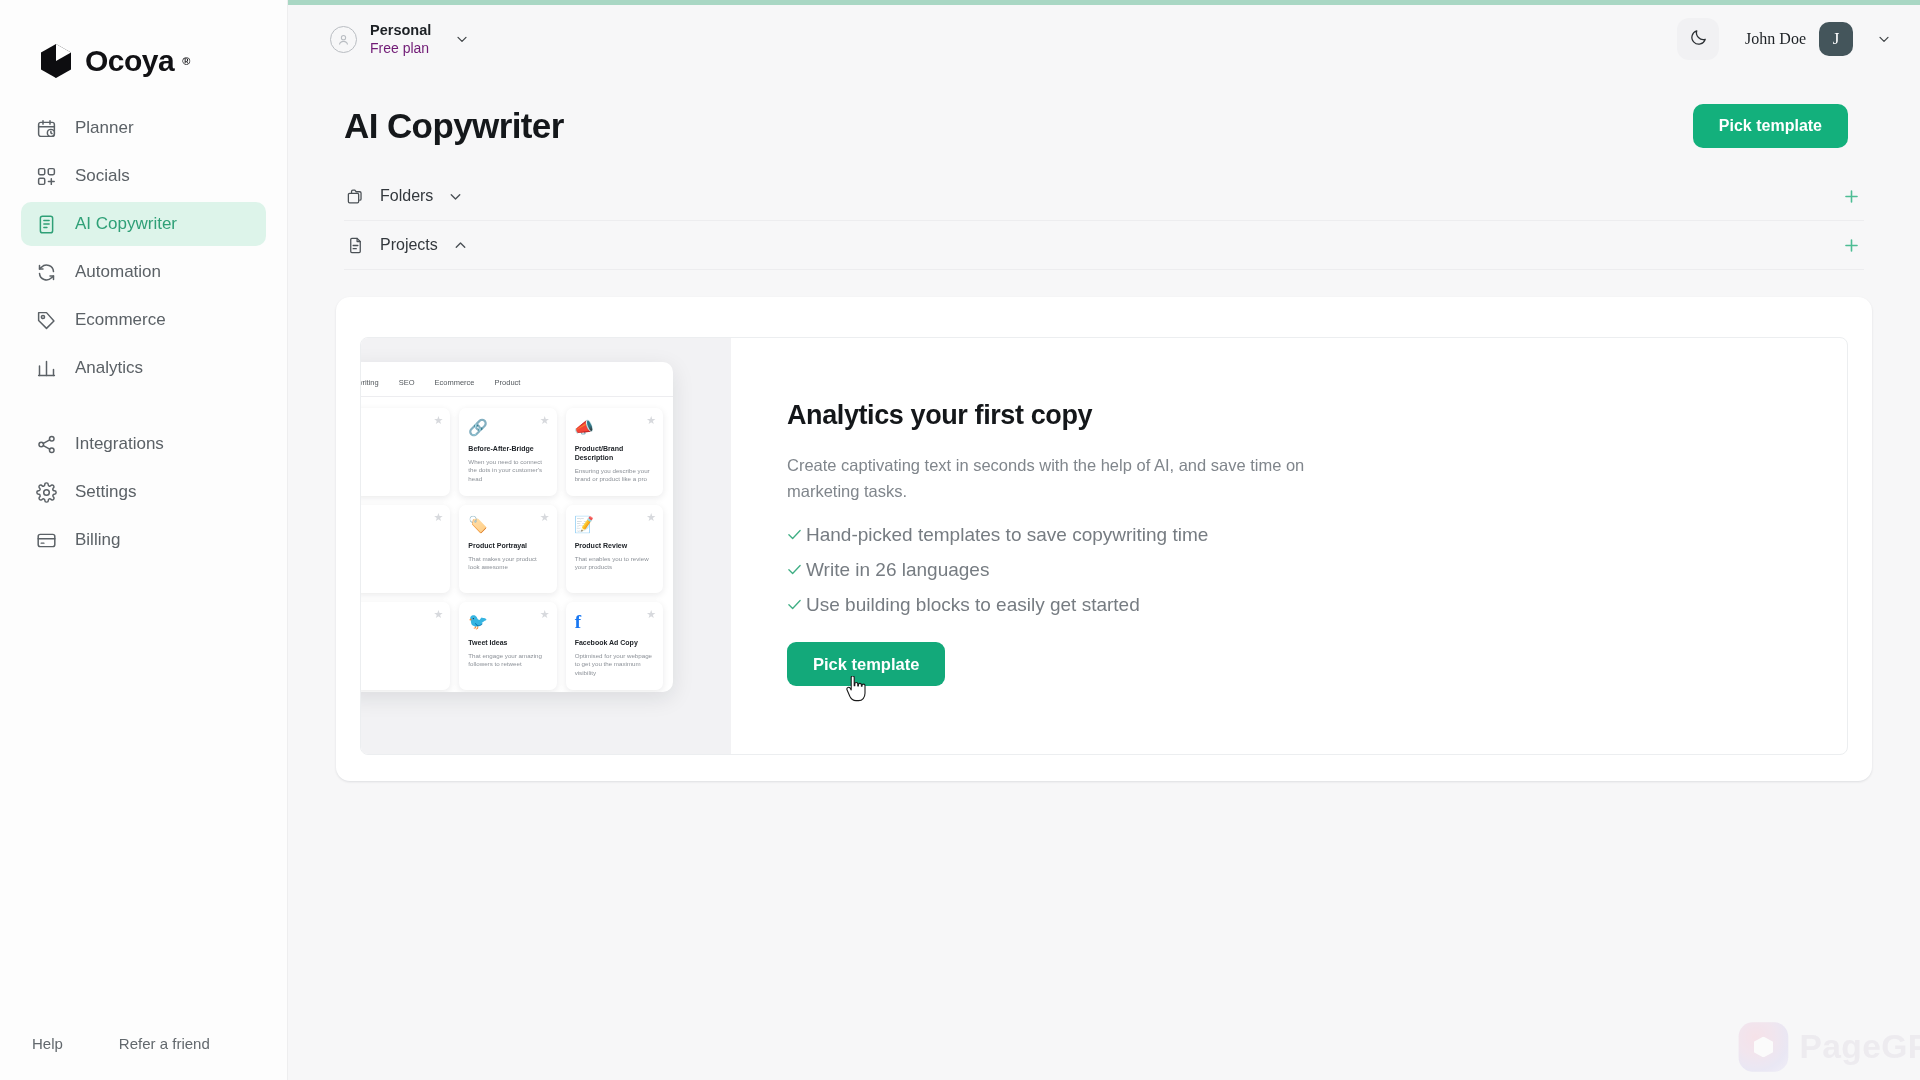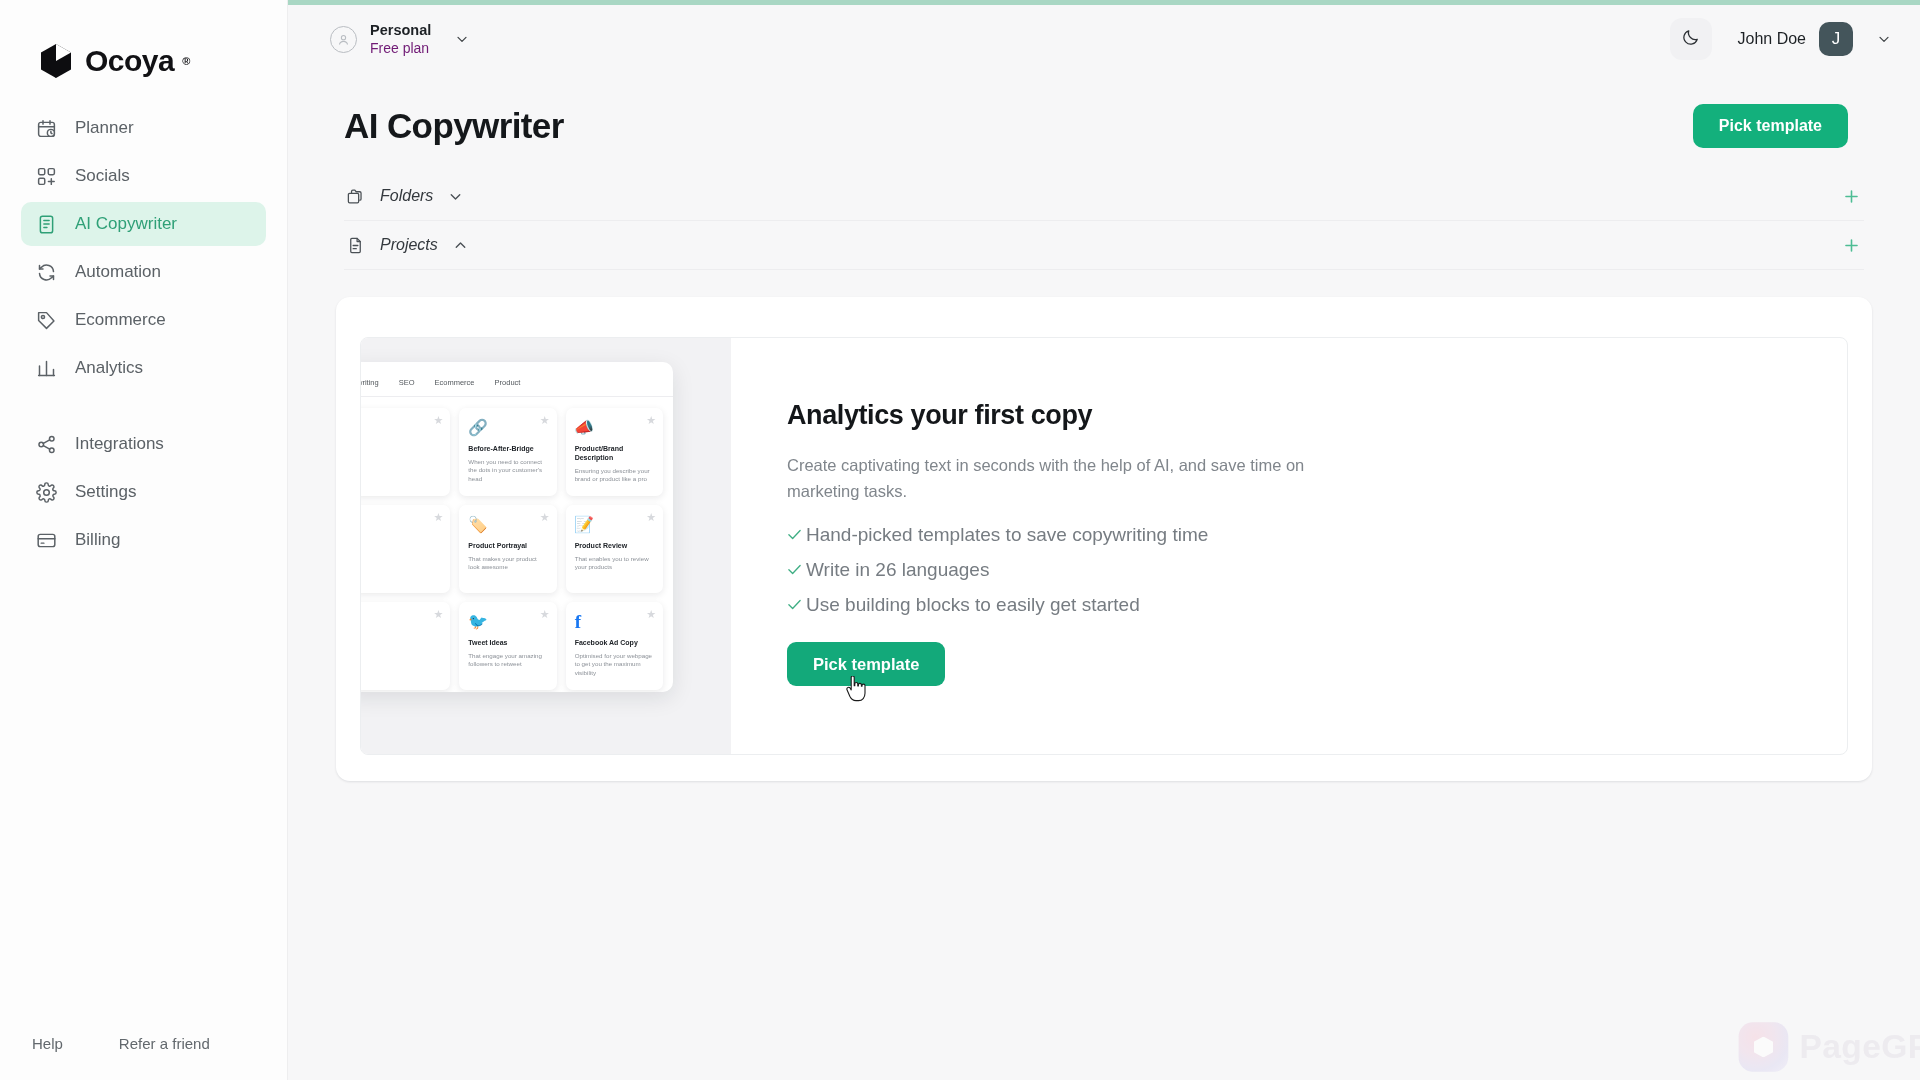--- a/index.html
+++ b/index.html
@@ -84,21 +84,21 @@
     width: 27px; height: 27px; border-radius: 50%; border: 1.6px solid #b9bdc2;
     display: flex; align-items: center; justify-content: center;
   }
   .ws-avatar svg { stroke: #b9bdc2; fill: none; stroke-width: 1.7; }
   .ws-text { line-height: 1.25; }
   .ws-name { font-size: 14.5px; font-weight: bold; color: #1d2125; }
   .ws-plan { font-size: 14px; color: #701a75; margin-top: 1px; }
   .chev { width: 16px; height: 16px; margin-left: 10px; }
   .chev svg { stroke: #3c4043; fill: none; stroke-width: 1.8; stroke-linecap: round; stroke-linejoin: round; }
 
-  .topbar-right { margin-left: auto; display: flex; align-items: center; gap: 26px; }
+  .topbar-right { margin-left: auto; display: flex; align-items: center; gap: 26px; font-family: Liberation Serif, serif; }
   .theme-btn {
     width: 42px; height: 42px; border-radius: 12px; background: #f1f1f3;
     display: flex; align-items: center; justify-content: center; cursor: pointer;
   }
   .theme-btn svg { stroke: #2b2f33; fill: none; stroke-width: 1.6; stroke-linecap: round; stroke-linejoin: round; }
   .user { display: flex; align-items: center; gap: 13px; cursor: pointer; }
   .user-name { font-size: 16px; color: #1d2125; }
   .user-av {
     width: 34px; height: 34px; border-radius: 10px; background: #44555b; color: #fff;
     display: flex; align-items: center; justify-content: center; font-size: 17px; font-weight: 500;
@@ -107,21 +107,21 @@
   .page-head { display: flex; align-items: center; padding: 26px 72px 0 56px; }
   .page-title { font-size: 35px; font-weight: bold; letter-spacing: -0.6px; color: #15181b; }
   .btn-primary {
     margin-left: auto; background: #13b07c; color: #fff; border: none;
     border-radius: 10px; padding: 0 26px; height: 44px; font-size: 16px; font-weight: bold;
     cursor: pointer; font-family: "Liberation Sans", sans-serif;
   }
 
   .section-row {
     display: flex; align-items: center; height: 49px;
-    margin: 0 56px; border-bottom: 1px solid #ededef; font-style: italic;
+    margin: 0 56px; border-bottom: 1px solid #ededef;
   }
   .section-row.first { margin-top: 24px; }
   .section-row .sic { width: 22px; height: 22px; margin-right: 14px; display:flex; align-items:center; justify-content:center; }
   .section-row .sic svg { stroke: #4a5055; fill: none; stroke-width: 1.6; stroke-linecap: round; stroke-linejoin: round; }
   .section-row .slabel { font-size: 16px; color: #33383d; }
   .section-row .scaret { width: 17px; height: 17px; margin-left: 14px; cursor: pointer; }
   .section-row .scaret svg { stroke: #4a5055; fill: none; stroke-width: 1.9; stroke-linecap: round; stroke-linejoin: round; }
   .section-row .plus {
     margin-left: auto; width: 26px; height: 26px; cursor: pointer;
     display: flex; align-items: center; justify-content: center;

